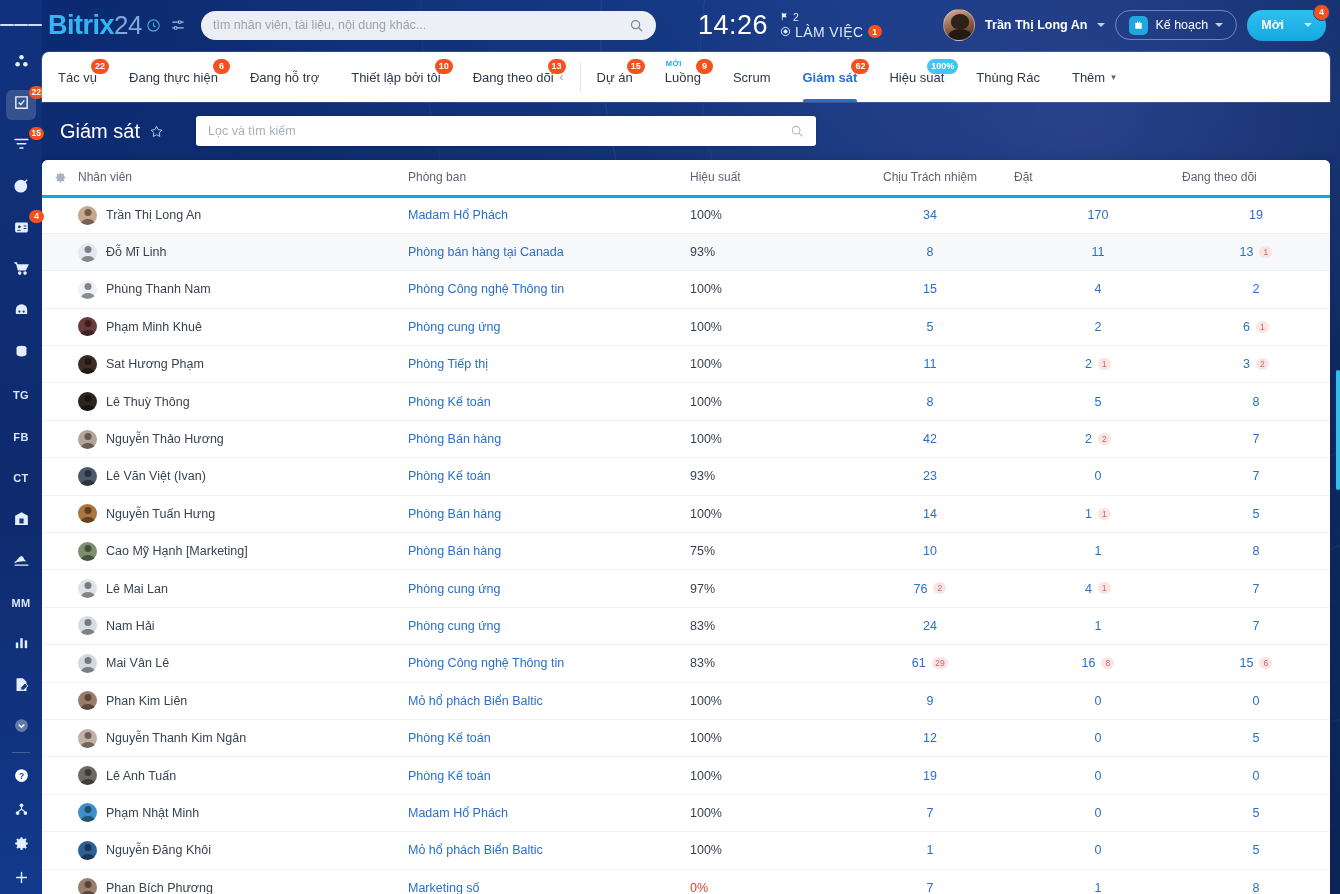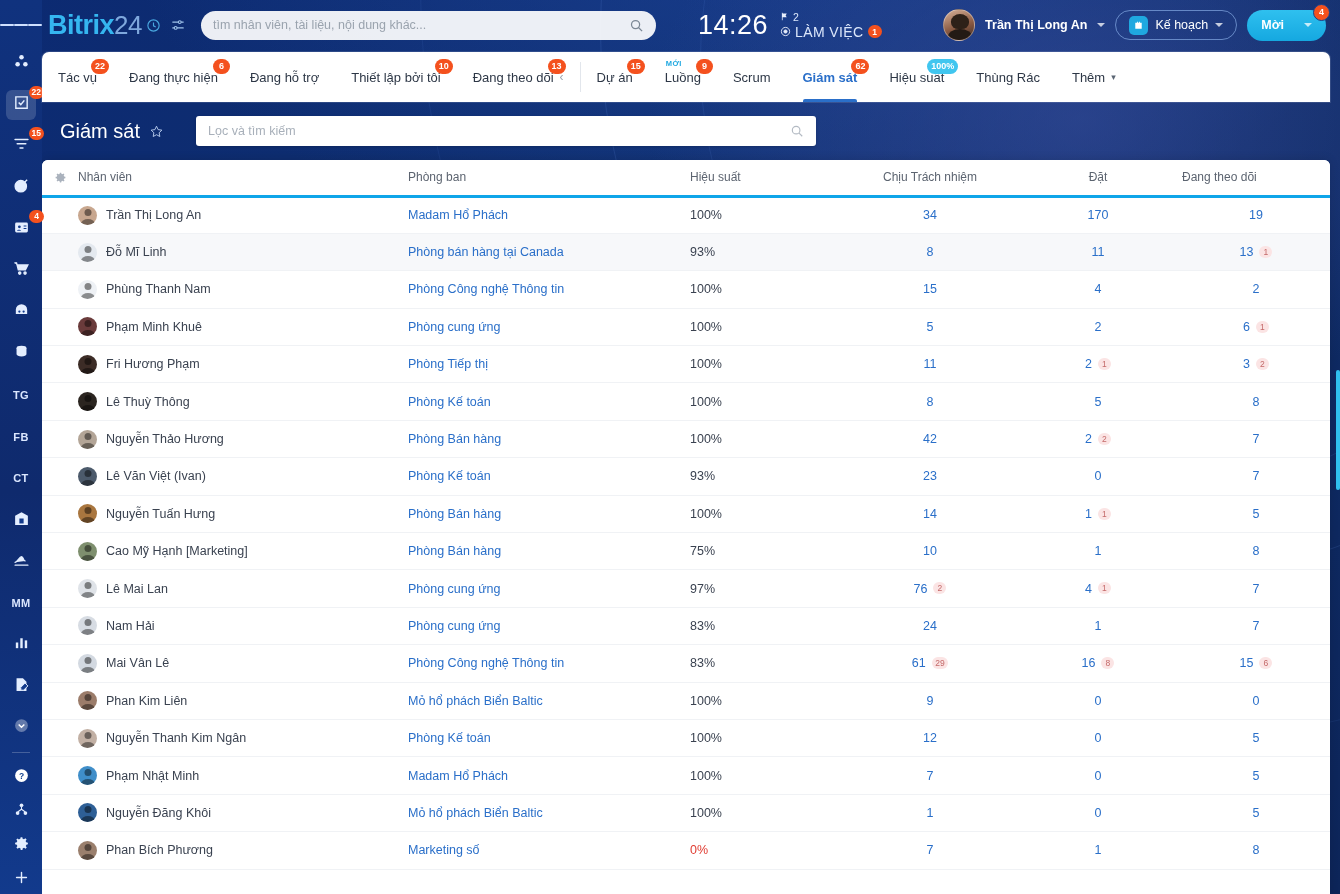--- a/index.html
+++ b/index.html
@@ -196,21 +196,21 @@
     height:36px; font-size:12px; font-weight:400; color:#5c6470;
     text-align:left; border-bottom:3px solid #0ea5e9; background:#fff;
     padding:0;
   }
   .th-gear { width:36px; text-align:center; color:#aab2bd; }
   .th-gear svg { width:13px; height:13px; vertical-align:middle; }
   th.c-name { width:330px; }
   th.c-dept { width:282px; }
   th.c-perf { width:156px; }
   th.c-resp { width:168px; text-align:center; }
-  th.c-set  { width:168px; text-align:center; }
+  th.c-set  { width:168px; text-align:left; }
   th.c-watch{ width:auto; }
   th.c-resp > span, th.c-set > span, th.c-watch > span { display:inline-block; }
   th.c-resp { padding-left:0; }
   .hdr-in { display:block; }
 
   tbody tr { height:37.4px; border-bottom:1px solid #f0f2f5; }
   tbody tr.alt { background:#f7f8fa;border-radius:8px; }
   td { font-size:12.5px; color:#3a4250; padding:0; vertical-align:middle; }
   .cell-name { display:flex; align-items:center; gap:9px; }
   .av {
@@ -673,21 +673,21 @@
             <td class="numcell"><span class="num">6</span><span class="mini">1</span></td>
           </tr>
           <tr>
             <td></td>
             <td>
               <span class="cell-name">
                 <span class="av" style="background:#3c2c26">
                   <i></i>
                   <b></b>
                 </span>
-                <span class="nm">Fri Hương Phạm</span>
+                <span class="nm">Sat Hương Phạm</span>
               </span>
             </td>
             <td><span class="dept">Phòng Tiếp thị</span></td>
             <td><span class="perf">100%</span></td>
             <td class="numcell"><span class="num">11</span></td>
             <td class="numcell"><span class="num">2</span><span class="mini">1</span></td>
             <td class="numcell"><span class="num">3</span><span class="mini">2</span></td>
           </tr>
           <tr>
             <td></td>
@@ -856,20 +856,37 @@
             <td><span class="dept">Phòng Kế toán</span></td>
             <td><span class="perf">100%</span></td>
             <td class="numcell"><span class="num">12</span></td>
             <td class="numcell"><span class="num">0</span></td>
             <td class="numcell"><span class="num">5</span></td>
           </tr>
           <tr>
             <td></td>
             <td>
               <span class="cell-name">
+                <span class="av" style="background:#6d6a64">
+                  <i></i>
+                  <b></b>
+                </span>
+                <span class="nm">Lê Anh Tuấn</span>
+              </span>
+            </td>
+            <td><span class="dept">Phòng Kế toán</span></td>
+            <td><span class="perf">100%</span></td>
+            <td class="numcell"><span class="num">19</span></td>
+            <td class="numcell"><span class="num">0</span></td>
+            <td class="numcell"><span class="num">0</span></td>
+          </tr>
+          <tr>
+            <td></td>
+            <td>
+              <span class="cell-name">
                 <span class="av" style="background:#3f8ec9">
                   <i></i>
                   <b></b>
                 </span>
                 <span class="nm">Phạm Nhật Minh</span>
               </span>
             </td>
             <td><span class="dept">Madam Hổ Phách</span></td>
             <td><span class="perf">100%</span></td>
             <td class="numcell"><span class="num">7</span></td>

